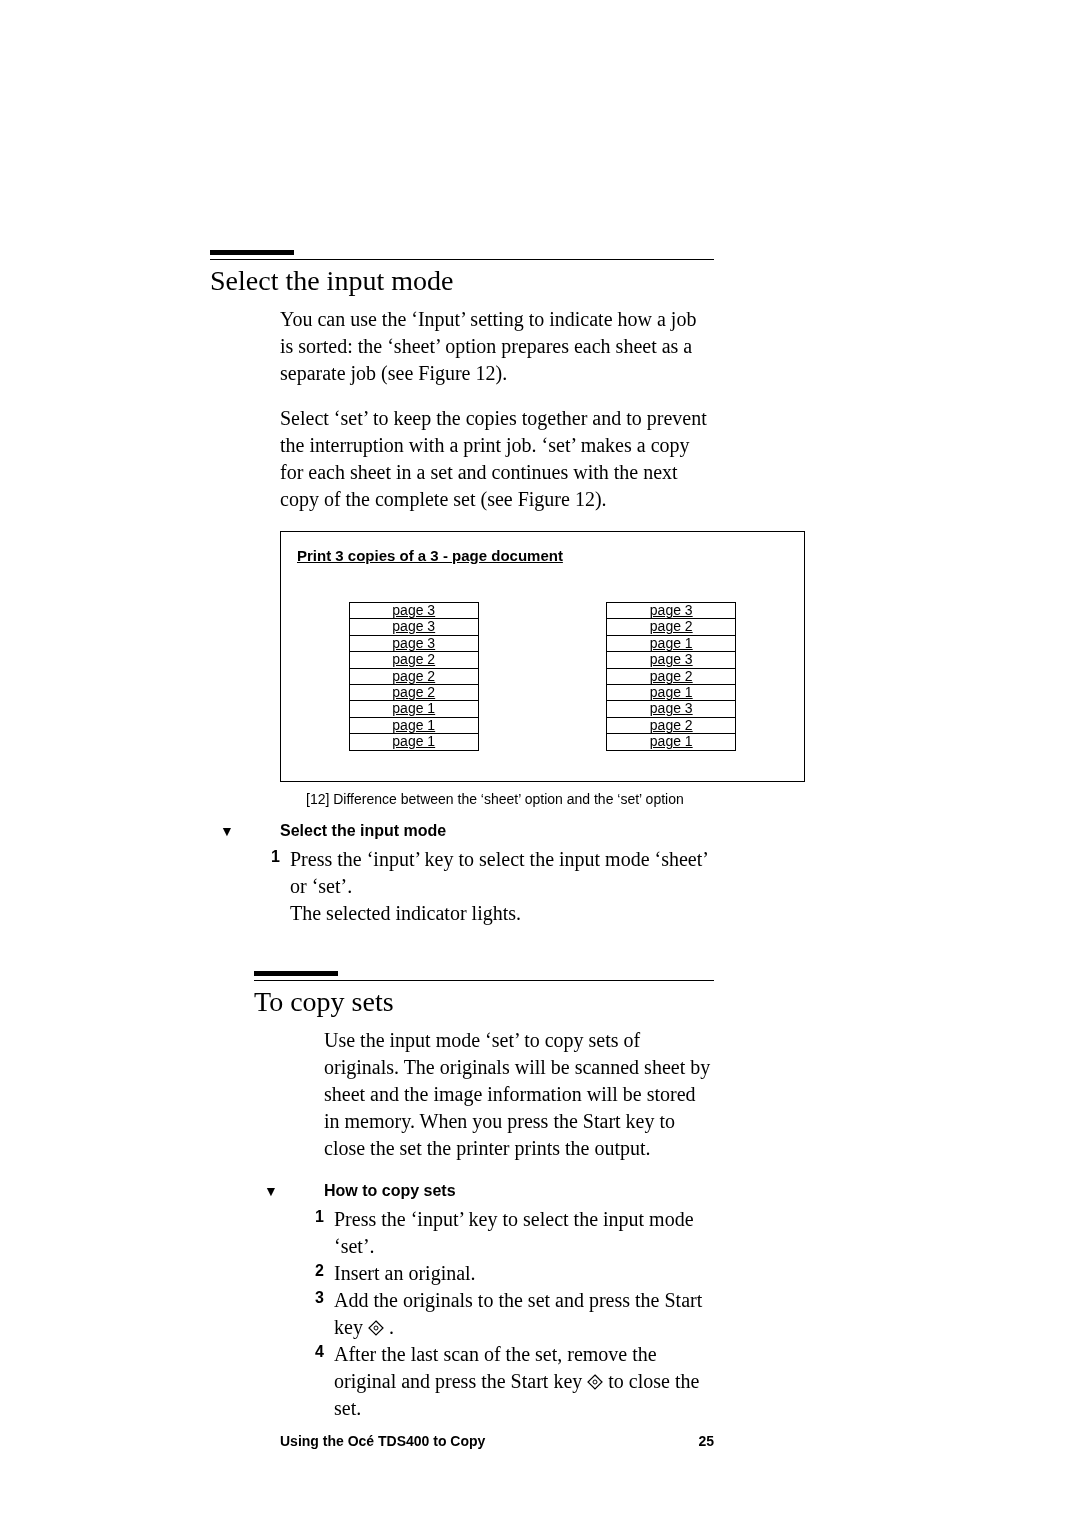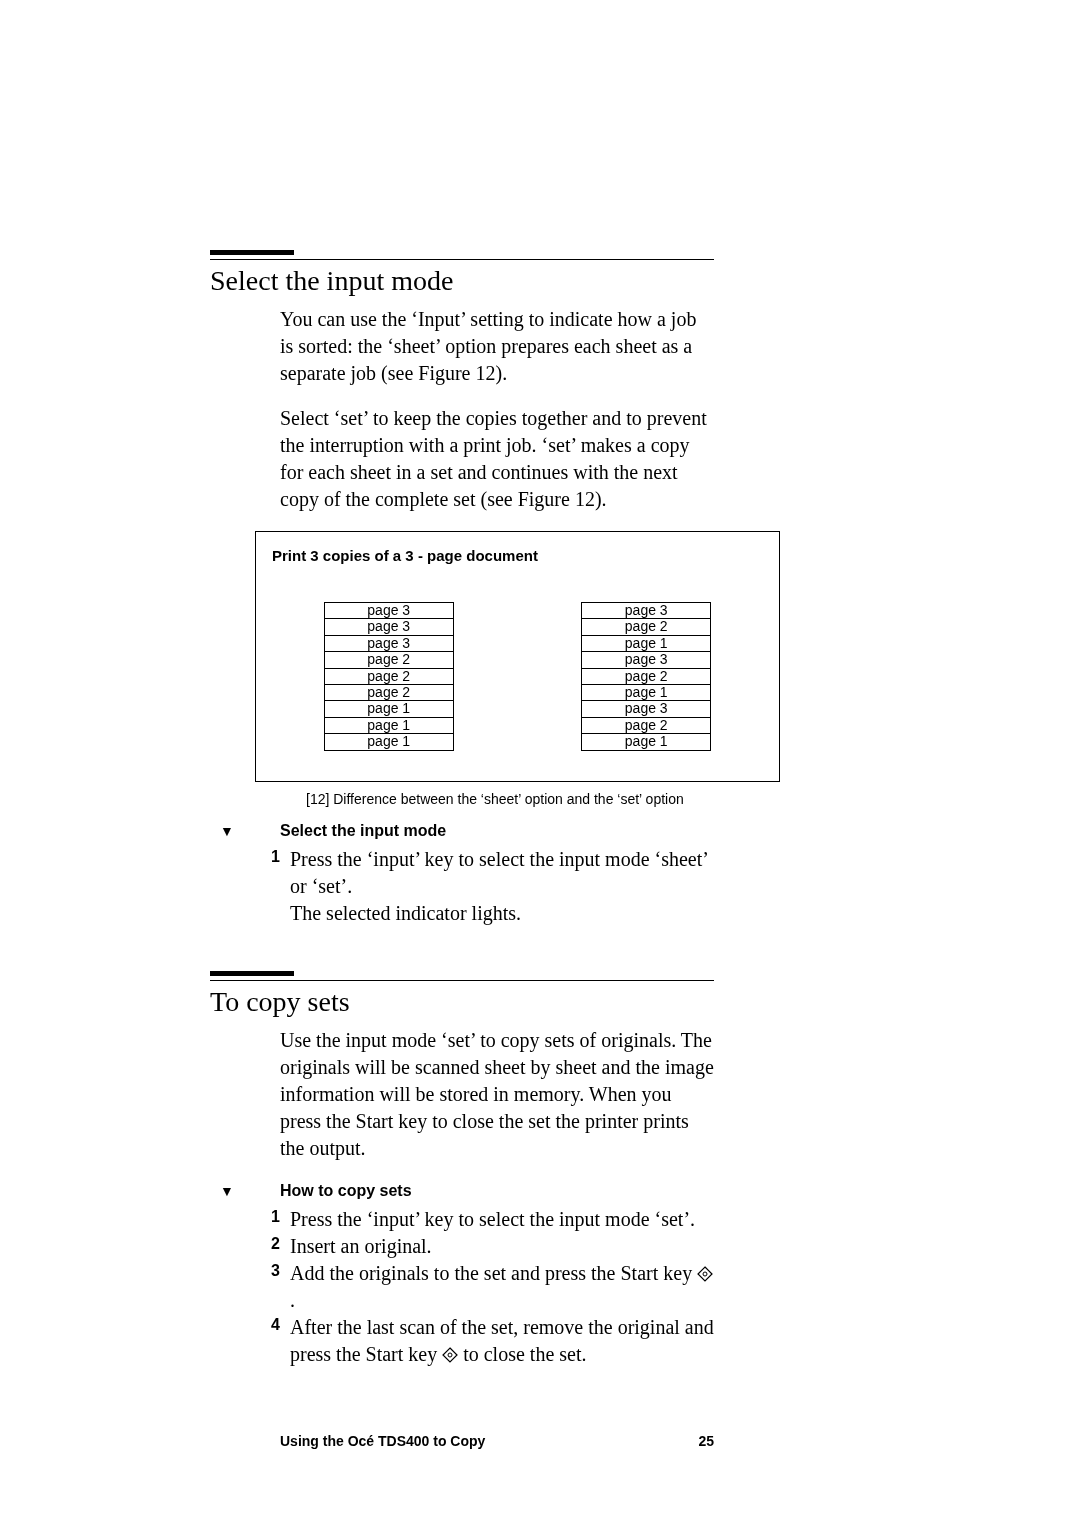--- a/index.html
+++ b/index.html
@@ -29,25 +29,26 @@
     font-weight: 400;
     margin: 0 0 6px 0;
     border-top: 1px solid #000;
     padding-top: 2px;
   }
   .body-text {
     margin: 0 0 18px 70px;
     font-size: 20px;
   }
   .figure-box {
-    margin-left: 45px;
+    margin-left: 70px;
     width: 525px;
     border: 1px solid #000;
     padding: 14px 16px 30px 16px;
     box-sizing: border-box;
+    text-decoration: underline;
   }
   .figure-title {
     font-family: Arial, Helvetica, sans-serif;
     font-size: 15px;
     font-weight: 700;
     margin-bottom: 36px;
   }
   .figure-columns {
     display: flex;
     gap: 24px;
@@ -122,20 +123,21 @@
     font-weight: 700;
     padding-right: 10px;
     line-height: 1.35;
   }
   .step-text {
     font-size: 20px;
     line-height: 1.35;
   }
   .section2-wrap {
     margin-top: 44px;
+    margin-left: 44px;
   }
   .start-icon svg {
     display: inline-block;
     vertical-align: -2px;
   }
   .footer {
     position: absolute;
     left: 280px;
     right: 210px;
     bottom: 77px;

